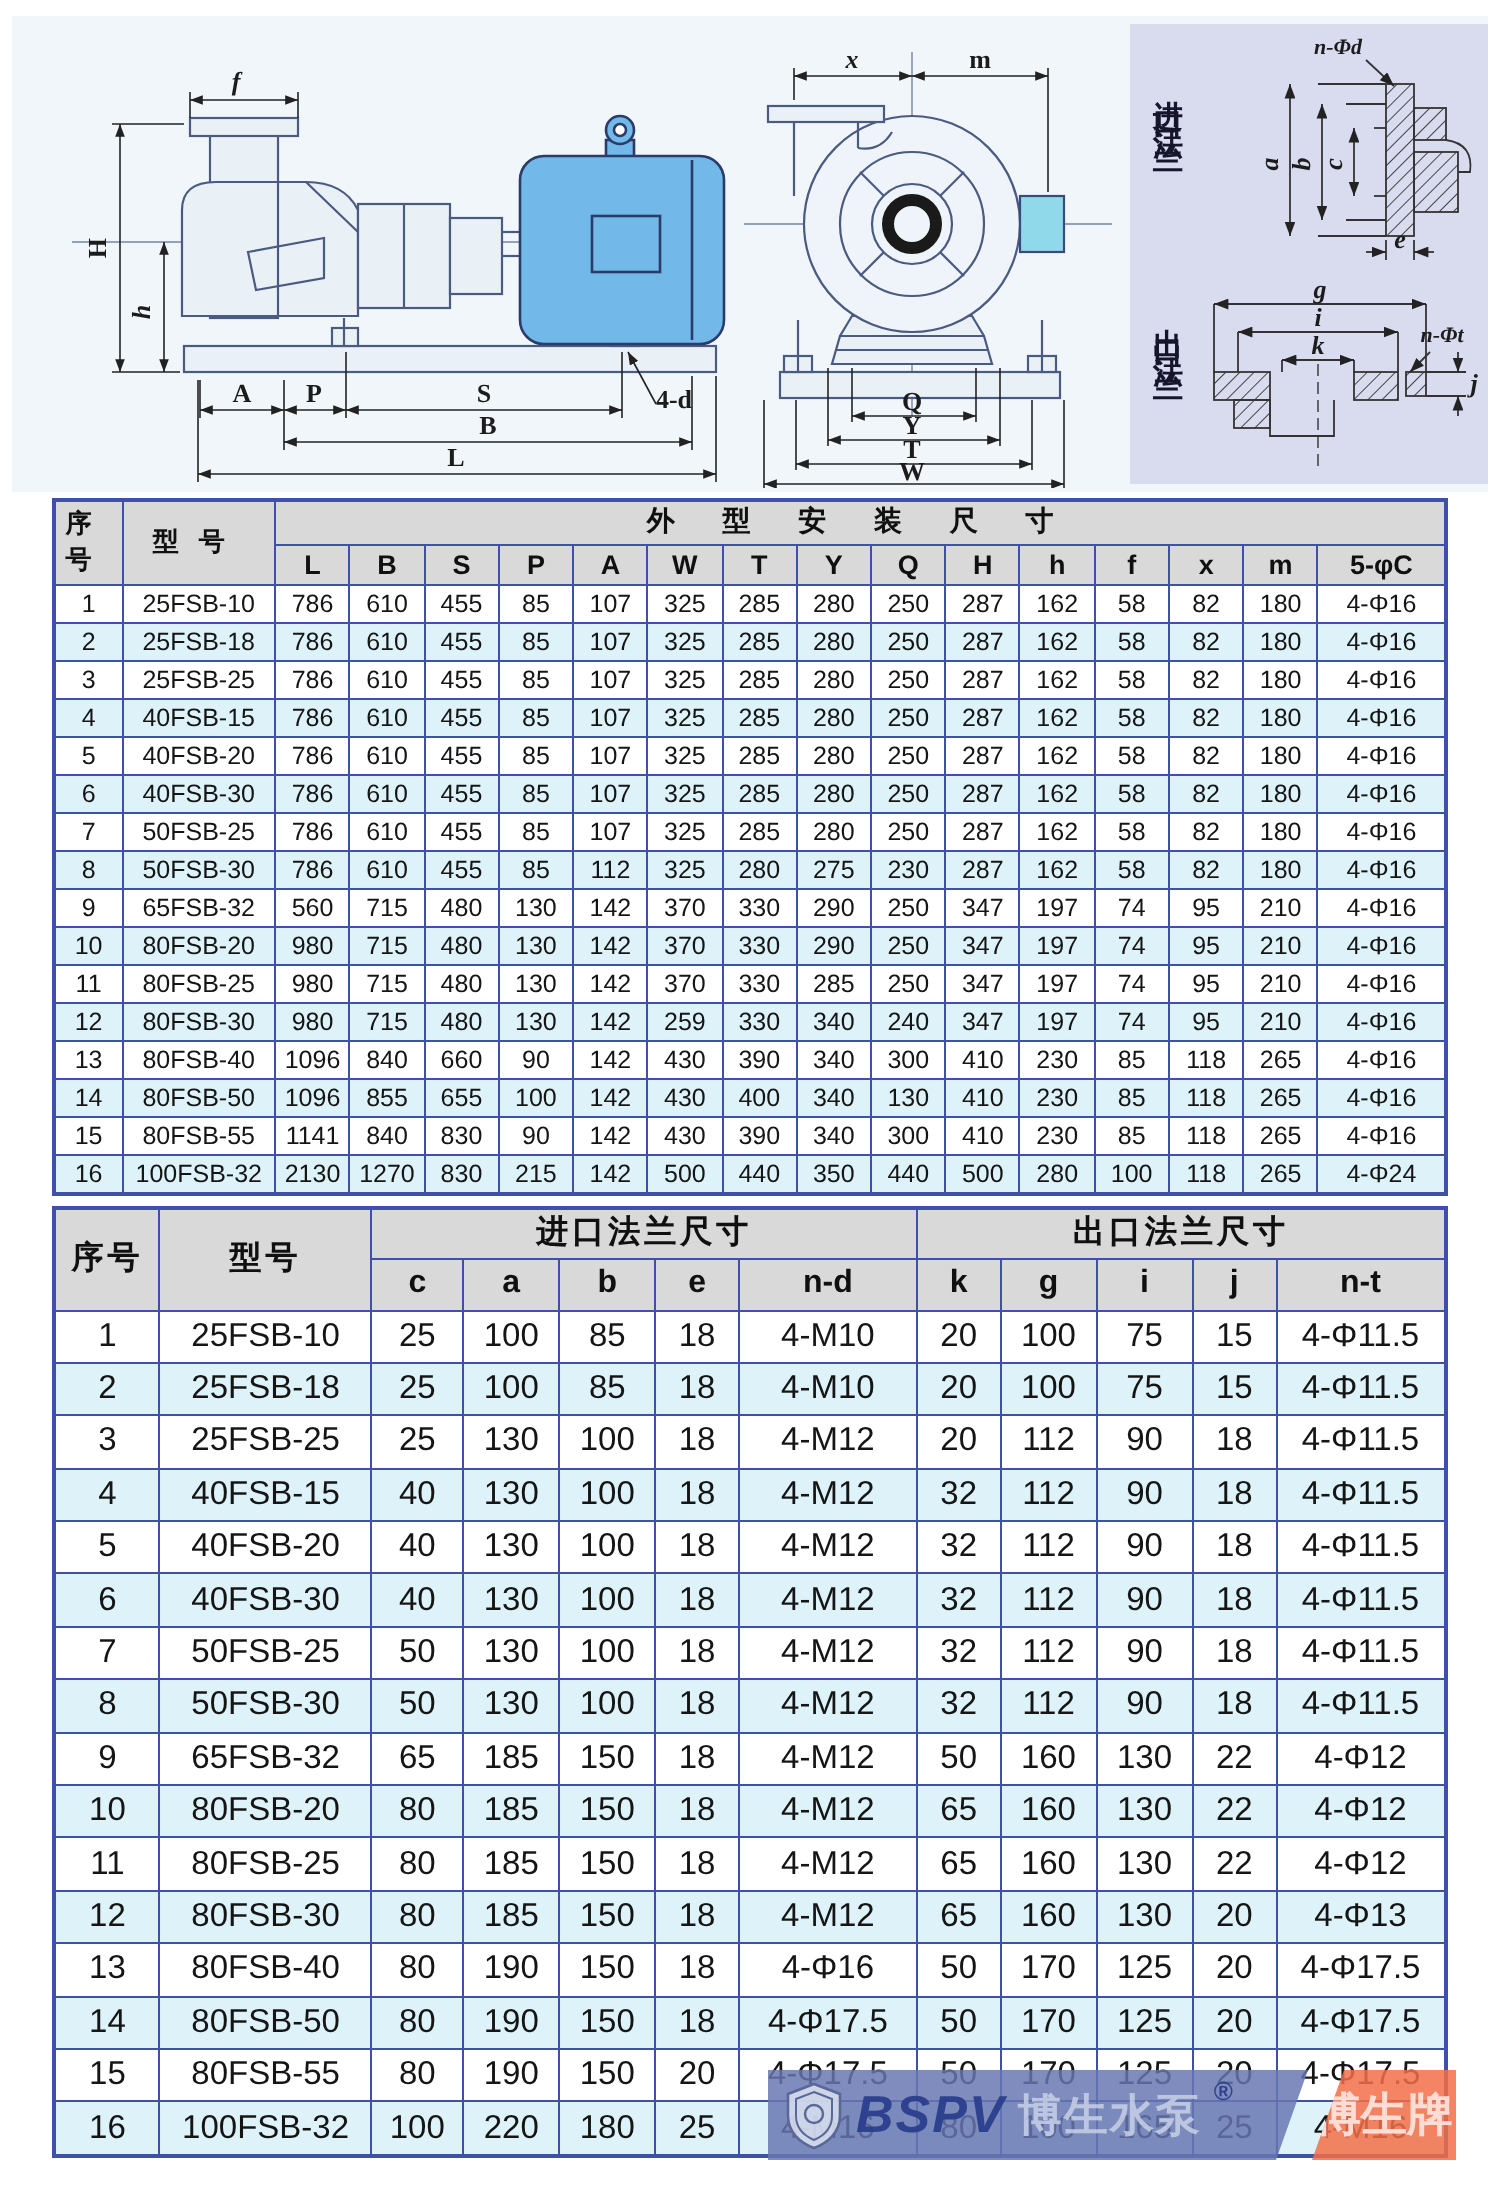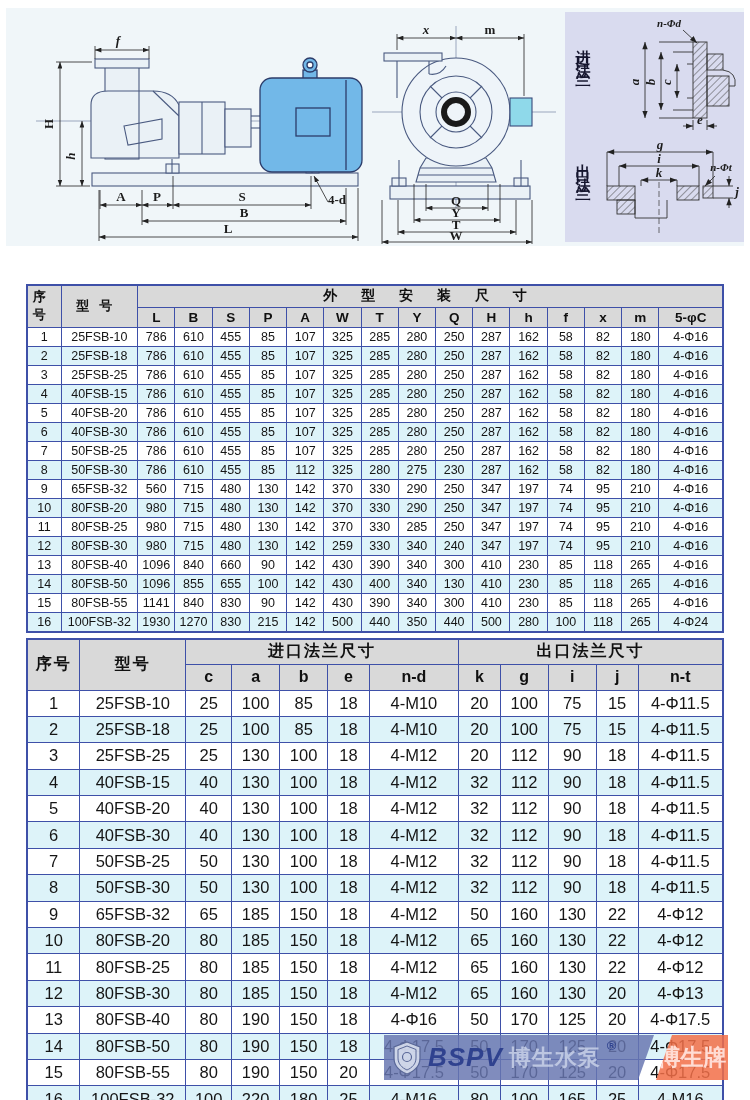--- a/index.html
+++ b/index.html
@@ -16,21 +16,21 @@
     font-weight:700;font-size:15px;letter-spacing:7px;color:#15152e;}
   .fl-inlet-svg{position:absolute;left:32px;top:4px;}
   .fl-outlet-svg{position:absolute;left:32px;top:126px;}
   svg text{font-family:"Liberation Serif",serif;fill:#1c1c1c;}
   .dim{font-size:13px;font-weight:700;}
   .dim-i{font-size:13px;font-style:italic;font-weight:700;}
   .dim-s{font-size:11px;font-style:italic;font-weight:700;}
   
   table{border-collapse:collapse;table-layout:fixed;position:absolute;left:26px;background:#fff;}
   table,th,td{border:1px solid #3e50a8;}
-  table{border-width:2px;margin-top:35px;}
+  table{border-width:2px;}
   th{background:#d9d9d9;font-weight:700;color:#101010;padding:0;}
   td{text-align:center;padding:0;white-space:nowrap;overflow:hidden;}
   #t1{top:249px;width:698px;font-size:12.5px;}
   #t1 .grp{height:22px;font-size:14px;letter-spacing:10px;}
   #t1 .cn{font-size:13px;}
   #t1 thead tr.sub th{height:19px;font-size:13.5px;}
   #t1 tbody td{height:18px;}
   #t2{top:603px;width:698px;font-size:16.5px;}
   #t2 .grp{height:25px;font-size:16px;letter-spacing:2px;}
   #t2 .cn{font-size:16px;}
@@ -596,21 +596,21 @@
         <td>410</td>
         <td>230</td>
         <td>85</td>
         <td>118</td>
         <td>265</td>
         <td>4-Φ16</td>
       </tr>
       <tr>
         <td>16</td>
         <td>100FSB-32</td>
-        <td>1930</td>
+        <td>2130</td>
         <td>1270</td>
         <td>830</td>
         <td>215</td>
         <td>142</td>
         <td>500</td>
         <td>440</td>
         <td>350</td>
         <td>440</td>
         <td>500</td>
         <td>280</td>

